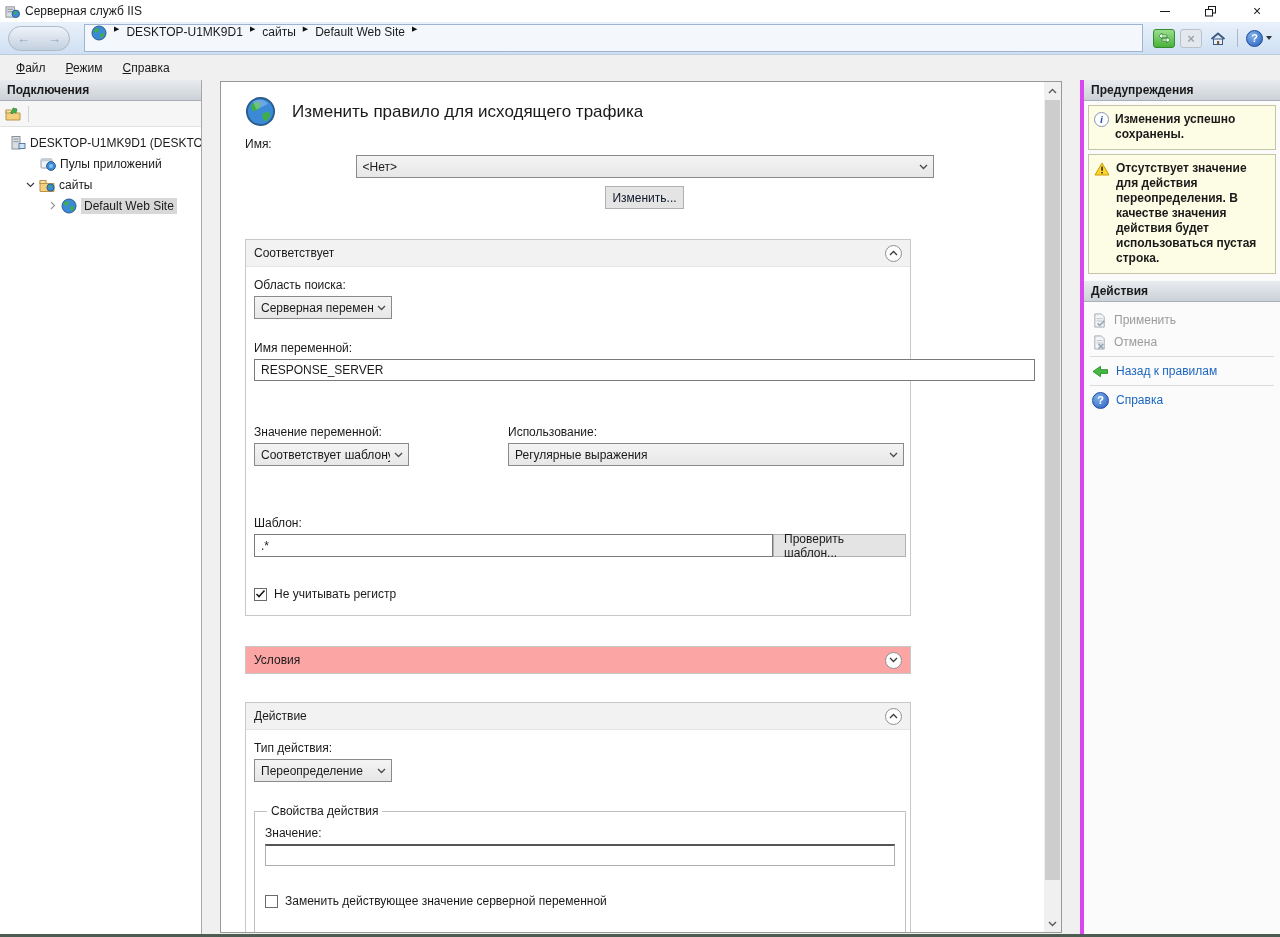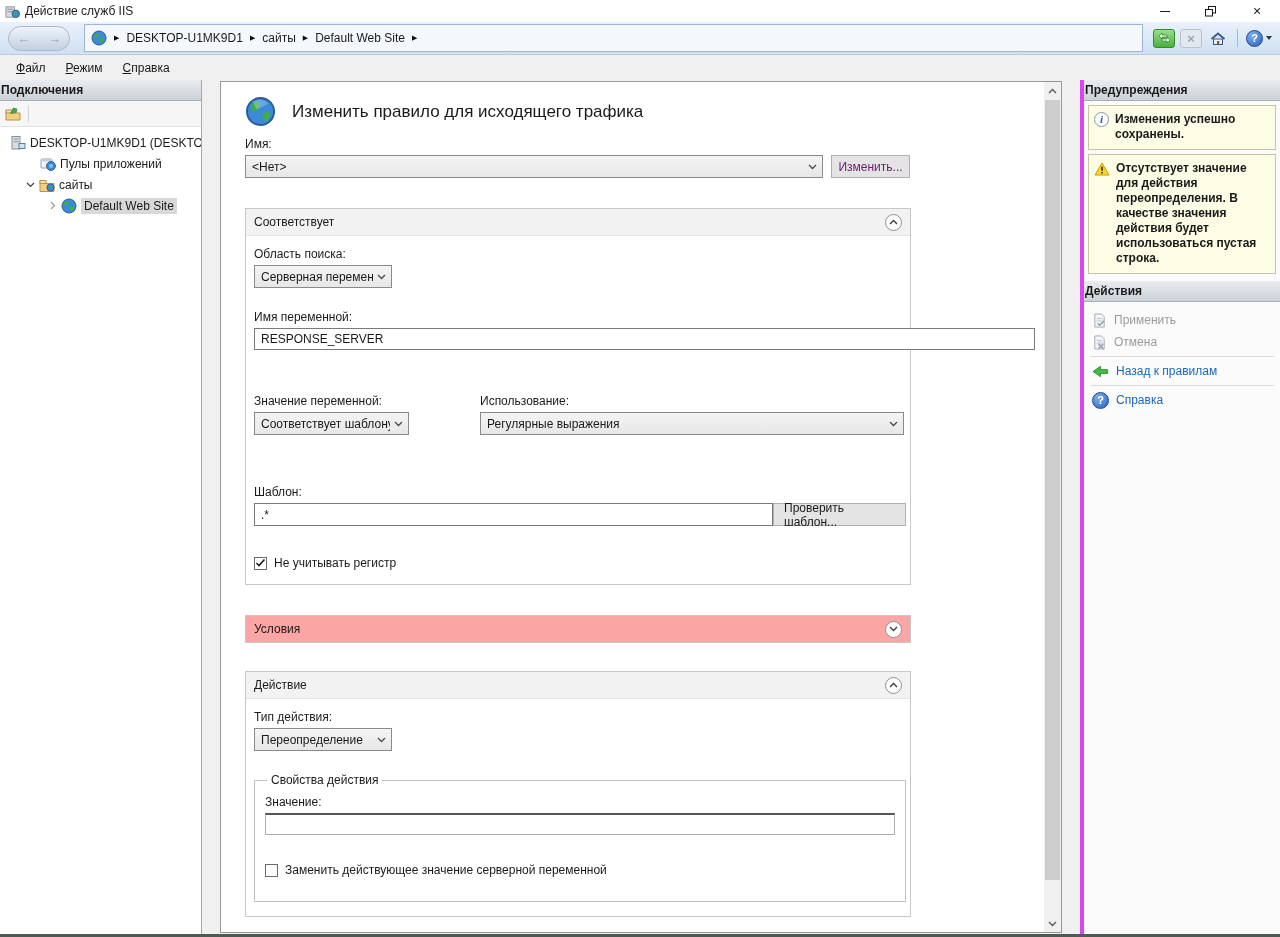--- a/index.html
+++ b/index.html
@@ -11,38 +11,38 @@
   .titlebar{height:22px;display:flex;align-items:center;background:#fff;padding-left:5px;flex:none;}
   .app-icon{width:15px;height:15px;margin-right:5px;flex:none;}
   .win-controls{margin-left:auto;display:flex;height:100%;}
   .win-btn{width:46px;display:flex;align-items:center;justify-content:center;}
   .min-glyph{display:inline-block;width:10px;border-top:1px solid #1a1a1a;}
   .close-glyph{font-size:14px;line-height:1;}
 
   
   .addressbar{height:33px;background:linear-gradient(#e9f1fb,#cfe0f2);display:flex;align-items:center;padding:0 8px;flex:none;border-bottom:1px solid #bccde0;}
   .navblob{width:62px;height:25px;border-radius:13px;background:linear-gradient(#eef3f9,#c3d0df);border:1px solid #aeb8c6;display:flex;align-items:center;justify-content:space-between;padding:0 8px;color:#96a2b2;font-size:13px;flex:none;}
-  .breadcrumb{flex:1;height:28px;margin:0 10px 0 14px;background:#f4f8fd;border:1px solid #9fb4d2;display:flex;align-items:center;padding:0 6px;gap:7px;min-width:0;}
+  .breadcrumb{flex:1;height:28px;margin:0 10px 0 14px;background:#f4f8fd;border:1px solid #9fb4d2;display:flex;padding:0 6px;gap:7px;min-width:0;}
   .crumb-sep{font-size:7px;color:#111;}
   .addr-tools{display:flex;align-items:center;gap:5px;flex:none;}
   .tool-btn{width:22px;height:19px;display:flex;align-items:center;justify-content:center;}
   .refresh-btn{background:linear-gradient(#9ade8e,#49b13c);border:1px solid #338c2a;border-radius:3px;}
   .stop-btn{background:#e3e8ee;border:1px solid #b9c2cc;border-radius:3px;color:#9aa4b0;font-weight:bold;font-size:13px;}
   .tool-sep{width:1px;height:18px;background:#aab8ca;margin:0 3px;}
   .help-round{width:17px;height:17px;border-radius:50%;background:radial-gradient(circle at 35% 30%,#7fb0e8,#2a5fc0);color:#fff;font-weight:bold;font-size:11px;display:flex;align-items:center;justify-content:center;border:1px solid #1d4a9e;}
   .help-caret{width:0;height:0;border-left:3px solid transparent;border-right:3px solid transparent;border-top:4px solid #333;margin-left:3px;}
 
   
   .menubar{height:25px;background:#f0f0f0;display:flex;align-items:center;padding-left:6px;flex:none;}
   .menu-item{display:inline-block;padding:3px 10px;}
   .menu-item::first-letter{text-decoration:underline;}
 
   
   .bodyrow{flex:1;display:flex;min-height:0;background:#f0f0f0;}
-  .panel-header{height:21px;background:linear-gradient(#e9ecef,#cbd1d7);border-bottom:1px solid #a9afb7;font-weight:bold;display:flex;align-items:center;padding-left:1px;flex:none;text-align:right;}
+  .panel-header{height:21px;background:linear-gradient(#e9ecef,#cbd1d7);border-bottom:1px solid #a9afb7;font-weight:bold;display:flex;align-items:center;padding-left:7px;flex:none;text-align:right;}
 
   
   .sidebar{width:202px;flex:none;background:#fff;border-right:1px solid #a8a8a8;display:flex;flex-direction:column;}
   .sb-toolbar{height:26px;background:#f6f6f6;border-bottom:1px solid #e2e2e2;display:flex;align-items:center;padding-left:5px;gap:7px;flex:none;}
   .vsep{width:1px;height:16px;background:#d2d2d2;}
   .tree{padding-top:5px;}
   .tree-row{height:21px;display:flex;align-items:center;gap:4px;white-space:nowrap;overflow:hidden;}
   .sel{background:#d8d8d8;padding:1px 3px;}
   .ico16{width:16px;height:16px;flex:none;}
 
@@ -53,21 +53,21 @@
   .page-header{display:flex;align-items:center;gap:16px;margin-bottom:10px;}
   .page-title{font-size:17px;}
   .ico31{width:31px;height:31px;flex:none;}
   .lbl{display:block;margin-bottom:4px;}
   .textbox{height:22px;border:1px solid #7a7a7a;background:#fff;display:flex;align-items:center;padding:0 6px;overflow:hidden;white-space:nowrap;}
   .textbox.disabled{background:#e9e9e9;border-color:#bfbfbf;color:#8f8f8f;}
   .textbox.focus{border:1px solid #adadad;border-top:2px solid #555;}
   .combo{height:23px;border:1px solid #8a8a8a;background:linear-gradient(#f4f4f4,#e7e7e7);display:flex;align-items:center;padding:0 5px 0 6px;gap:4px;}
   .combo .cv{flex:1;overflow:hidden;white-space:nowrap;}
   .btn{height:23px;background:#e4e4e4;border:1px solid #b0b0b0;display:flex;align-items:center;justify-content:center;padding:0 10px;flex:none;}
-  .btn.disabled{color:#701a75;}
+  .btn.disabled{color:#0f172a;}
   .mt28{margin-top:28px;}
   .section{width:666px;border:1px solid #c8c8c8;margin-top:30px;background:#fff;}
   .sec-header{height:26px;background:#f2f2f2;display:flex;align-items:center;padding:0 8px;}
   .sec-title{flex:1;}
   .chev-circle{width:17px;height:17px;border-radius:50%;border:1px solid #909090;background:#fdfdfd;display:flex;align-items:center;justify-content:center;flex:none;}
   .sec-body{padding:11px 6px 14px 8px;border-top:1px solid #e4e4e4;}
   .row{display:flex;}
   .checkrow{display:flex;align-items:center;gap:7px;}
   .checkbox{width:13px;height:13px;border:1px solid #6a6a6a;background:#fff;display:flex;align-items:center;justify-content:center;flex:none;}
   fieldset.group{border:1px solid #c0c0c0;margin-top:22px;padding:8px 10px 24px 10px;width:652px;}
@@ -98,21 +98,21 @@
 <div class="window">
 
   <div class="titlebar">
     <svg class="app-icon" viewBox="0 0 16 16">
       <rect x="1" y="3" width="9" height="11" fill="#d9dee3" stroke="#8a9097"></rect>
       <rect x="2.5" y="5" width="6" height="1.4" fill="#9aa1a8"></rect>
       <rect x="2.5" y="7.5" width="6" height="1.4" fill="#9aa1a8"></rect>
       <circle cx="11.5" cy="10.5" r="4" fill="#3b8ad8" stroke="#2b5d8f"></circle>
       <path fill="#3fae4a" d="M9.5 9l2-1.5 1.5 1-1 2.5-2-.5z"></path>
     </svg>
-    <span class="title-text">Действие служб IIS</span>
+    <span class="title-text">Серверная служб IIS</span>
     <div class="win-controls">
       <div class="win-btn">
           <span class="min-glyph"></span>
         </div>
       <div class="win-btn">
         <svg width="12" height="11" viewBox="0 0 12 11">
           <rect x="3.5" y="0.5" width="7" height="6.5" fill="#fff" stroke="#1a1a1a"></rect>
           <rect x="0.5" y="3.5" width="7" height="6.5" fill="#fff" stroke="#1a1a1a"></rect>
         </svg>
       </div>
@@ -241,21 +241,21 @@
               <circle cx="8" cy="8" r="7" fill="#3b8ad8" stroke="#2b5d8f"></circle>
               <path fill="#3fae4a" d="M3 5c2-2 4-2.2 5-1l-1 3-3 1z"></path>
               <path fill="#3fae4a" d="M9 9l3.2-1 1 2-2 3c-2 0-2.2-2-2.2-4z"></path>
               <path fill="#ffffff" opacity="0.25" d="M4 3a6 6 0 0 1 8 1l-6 3z"></path>
             </svg>
             <span class="page-title">Изменить правило для исходящего трафика</span>
           </div>
 
           <span class="lbl">Имя:</span>
 
-          <div class="row" style="gap:8px;align-items:center;">
+          <div class="row" style="gap:8px;align-items:center;flex-direction:column;">
             <div class="combo" style="width:578px;">
               <span class="cv">&lt;Нет&gt;</span>
               <svg width="9" height="6" viewBox="0 0 9 6">
                   <path d="M1 1l3.5 3.5L8 1" fill="none" stroke="#4a4a4a" stroke-width="1.3"></path>
                 </svg>
             </div>
             <div class="btn disabled" style="width:79px;">Изменить...</div>
           </div>
 
           <div class="section">
@@ -284,21 +284,21 @@
               <div class="row" style="margin-top:44px;">
                 <div style="width:226px;">
                   <span class="lbl">Значение переменной:</span>
                   <div class="combo" style="width:155px;">
                     <span class="cv">Соответствует шаблону</span>
                     <svg width="9" height="6" viewBox="0 0 9 6">
                         <path d="M1 1l3.5 3.5L8 1" fill="none" stroke="#4a4a4a" stroke-width="1.3"></path>
                       </svg>
                   </div>
                 </div>
-                <div style="flex:1;">
+                <div style="flex:1;margin-left:28px;">
                   <span class="lbl">Использование:</span>
                   <div class="combo">
                     <span class="cv">Регулярные выражения</span>
                     <svg width="9" height="6" viewBox="0 0 9 6">
                         <path d="M1 1l3.5 3.5L8 1" fill="none" stroke="#4a4a4a" stroke-width="1.3"></path>
                       </svg>
                   </div>
                 </div>
               </div>
 

